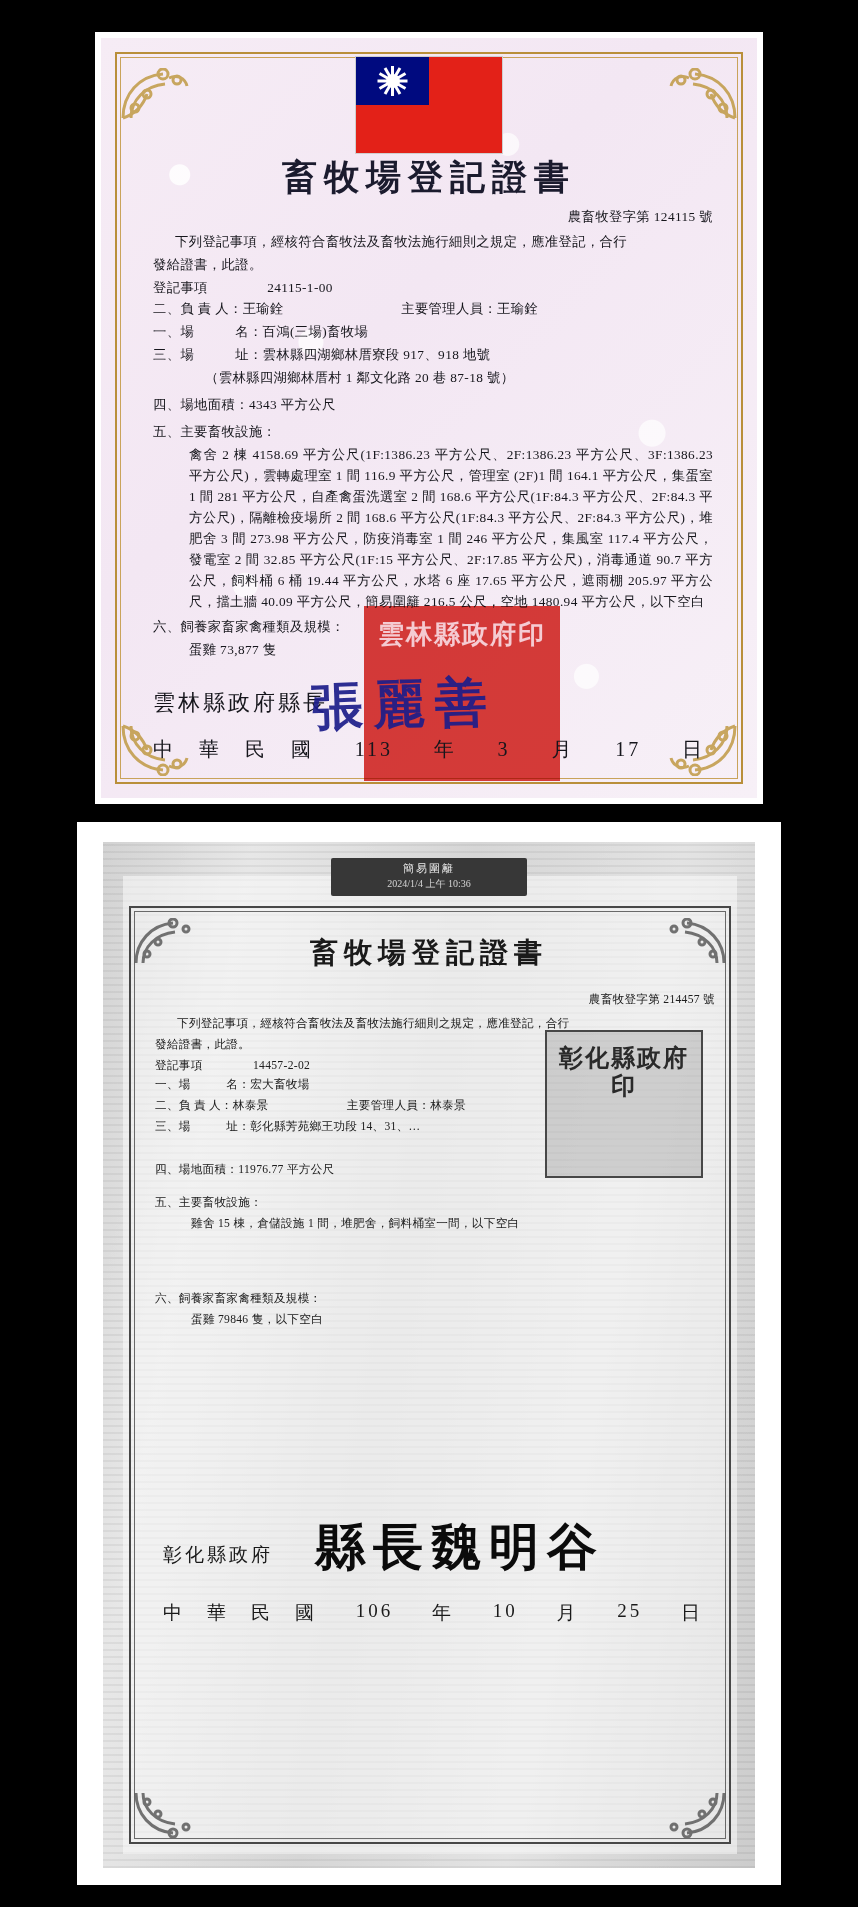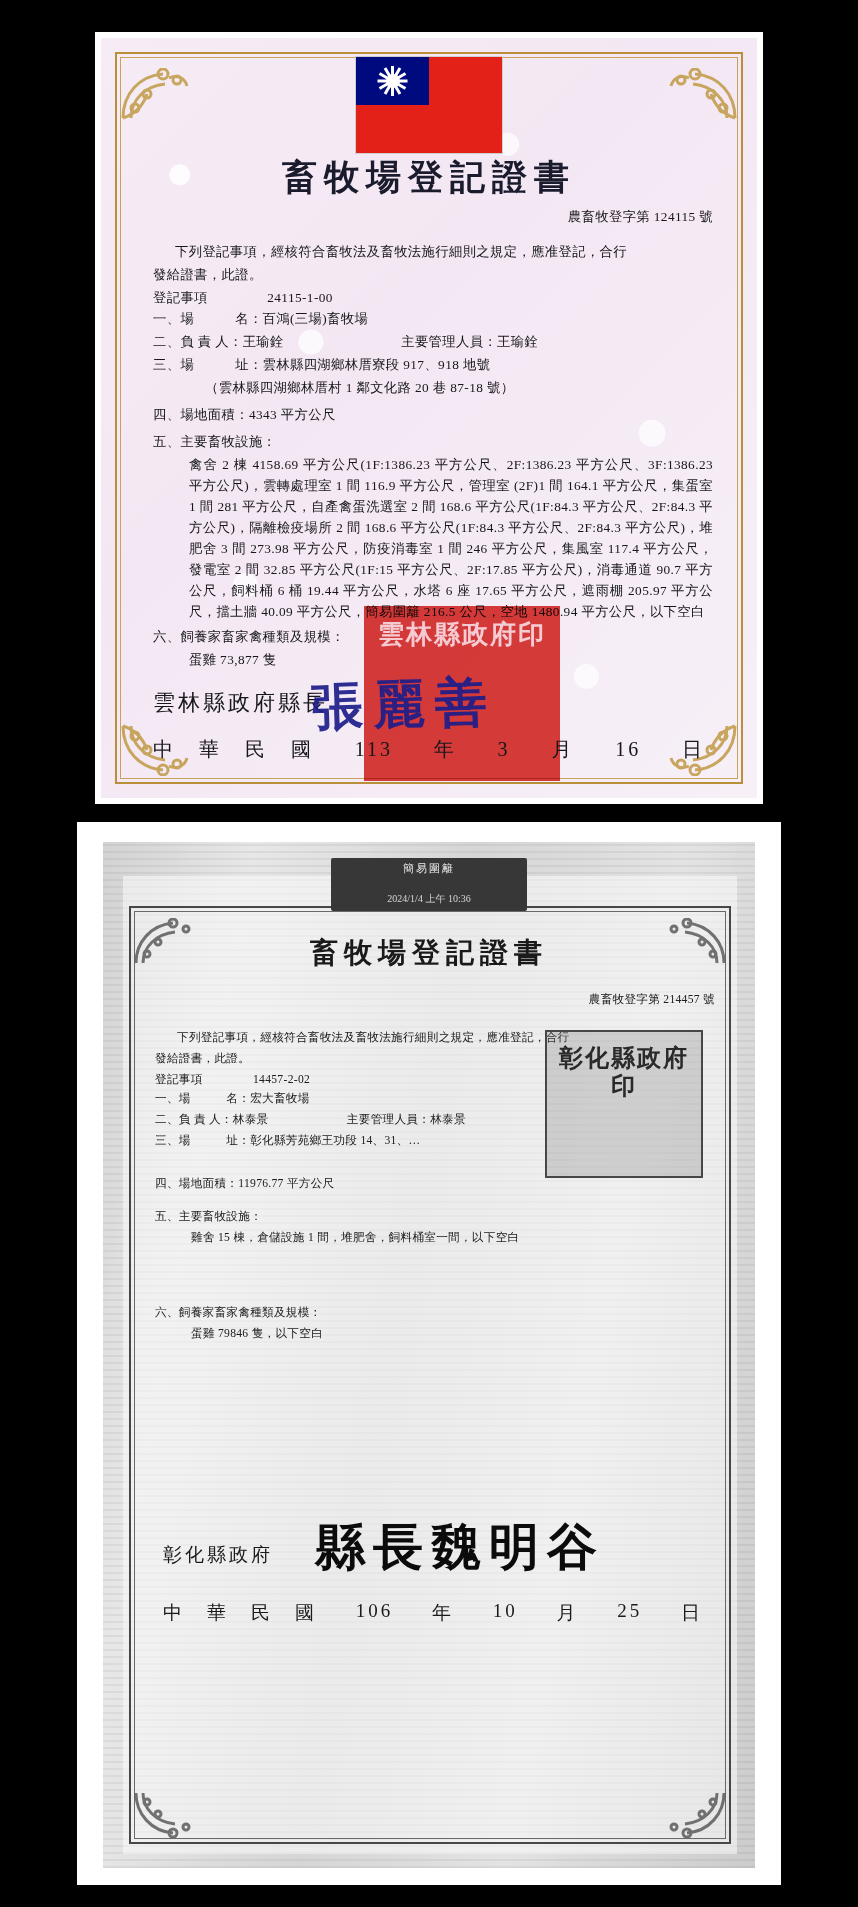--- a/index.html
+++ b/index.html
@@ -129,21 +129,21 @@
     left: 52px;
     right: 44px;
     top: 168px;
     font-size: 13.3px;
     line-height: 21px;
     color: #16161c;
     letter-spacing: .4px;
   }
   .doc-no {
     text-align: right;
-    margin-bottom: 14px;
+    margin-bottom: 4px;
     font-size: 13.3px;
   }
   .para {
     text-indent: 0;
     margin-bottom: 2px;
   }
   .indent1 { padding-left: 22px; }
   .indent2 { padding-left: 36px; }
   .indent3 { padding-left: 52px; }
   .reg-items {
@@ -257,21 +257,21 @@
     transform: translateX(-50%);
     top: 16px;
     width: 196px;
     background: #3a3a3a;
     color: #e8e8e8;
     text-align: center;
     padding: 3px 0 5px;
     border-radius: 2px;
   }
   .scan-bar .t1 { font-size: 11px; letter-spacing: 2px; }
-  .scan-bar .t2 { font-size: 10px; opacity: .85; margin-top: 16px; }
+  .scan-bar .t2 { font-size: 10px; opacity: .85; margin-top: 1px; }
 
   .cert2-title {
     position: absolute;
     left: 0; right: 0;
     top: 92px;
     text-align: center;
     font-size: 28px;
     letter-spacing: 6px;
     font-weight: bold;
     color: #1f1f1f;
@@ -279,21 +279,21 @@
   .cert2-body {
     position: absolute;
     left: 52px;
     right: 40px;
     top: 148px;
     font-size: 11.6px;
     line-height: 19px;
     color: #232323;
     letter-spacing: .3px;
   }
-  .c2-doc-no { text-align: right; margin-bottom: 19px; }
+  .c2-doc-no { text-align: right; margin-bottom: 5px; }
   .c2-stamp {
     position: absolute;
     right: 52px;
     top: 188px;
     width: 158px;
     height: 148px;
     border: 2px solid #4a4a4a;
     background: rgba(120,120,120,0.28);
     color: #2e2e2e;
     font-size: 24px;
@@ -423,27 +423,27 @@
         <div class="para indent1">下列登記事項，經核符合畜牧法及畜牧法施行細則之規定，應准登記，合行</div>
         <div class="para">發給證書，此證。</div>
 
         <div class="reg-items">
           <span>登記事項</span>
           <span style="display:inline-block;width:52px"></span>
           <span>24115-1-00</span>
         </div>
 
         <div class="para">
-          <span>一、場　　　名：</span><span>百鴻(三場)畜牧場</span>
-        </div>
-
-        <div class="para">
           <span>二、負 責 人：</span><span>王瑜銓</span>
           <span style="display:inline-block;width:110px"></span>
           <span>主要管理人員：</span><span>王瑜銓</span>
+        </div>
+
+        <div class="para">
+          <span>一、場　　　名：</span><span>百鴻(三場)畜牧場</span>
         </div>
 
         <div class="para">
           <span>三、場　　　址：</span><span>雲林縣四湖鄉林厝寮段 917、918 地號</span>
         </div>
         <div class="para indent3">（雲林縣四湖鄉林厝村 1 鄰文化路 20 巷 87-18 號）</div>
 
         <div class="para" style="margin-top:6px">
           <span>四、場地面積：</span><span>4343 平方公尺</span>
         </div>
@@ -462,21 +462,21 @@
       </div>
 
       <div class="signature">張麗善</div>
 
       <div class="date-line">
         <span>中　華　民　國</span>
         <span>113</span>
         <span>年</span>
         <span>3</span>
         <span>月</span>
-        <span>16</span>
+        <span>17</span>
         <span>日</span>
       </div>
 
     </div>
   </div>
 
   <div class="cert2-wrap">
     <div class="cert2-photo">
       <div class="cert2-inner"></div>
 

